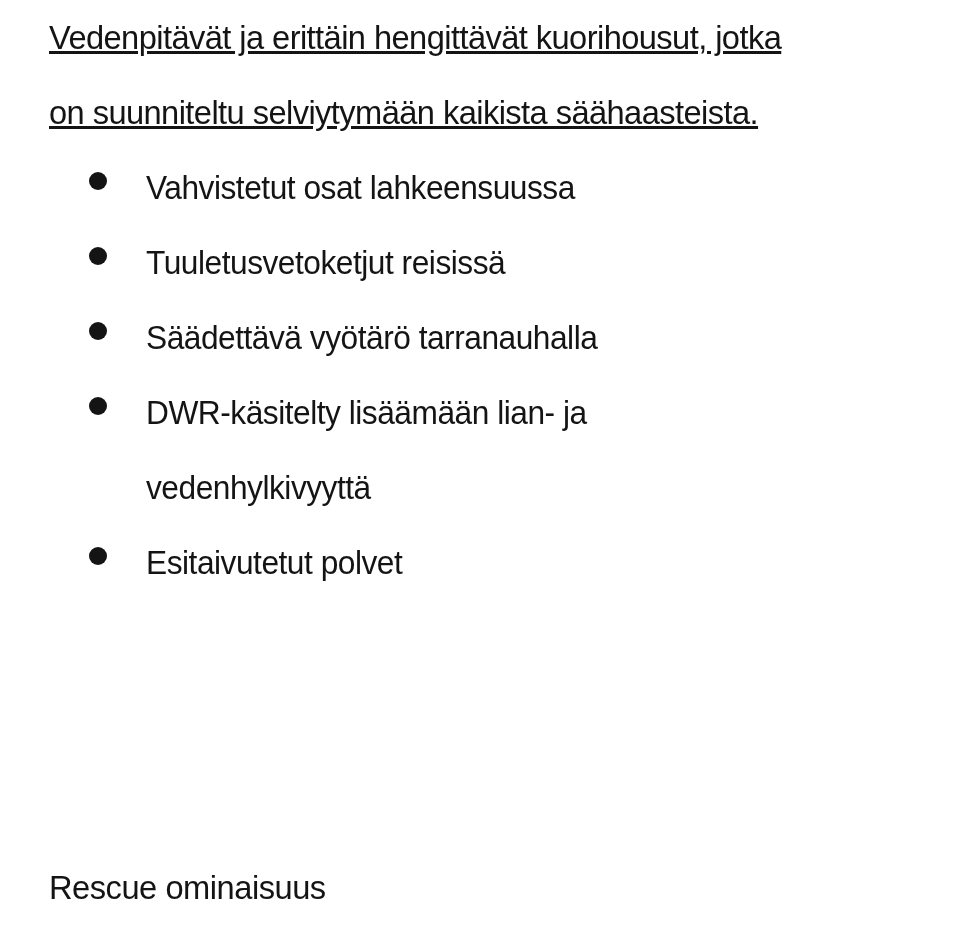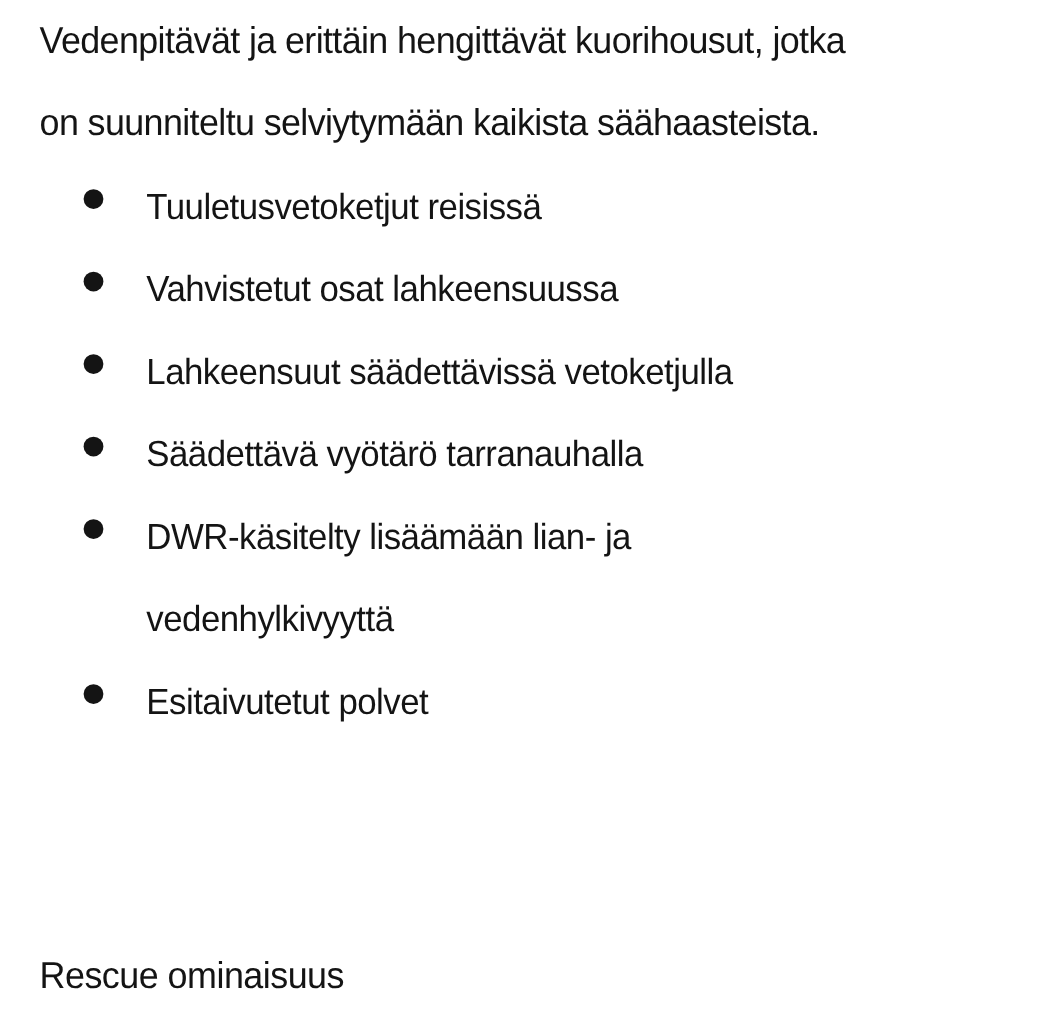--- a/index.html
+++ b/index.html
@@ -10,23 +10,24 @@
     body {
       width: 960px;
       height: 936px;
       overflow: hidden;
       color: #141414;
       font-family: "Liberation Sans", sans-serif;
       position: relative;
     }
     .content {
       position: absolute;
-      left: 36px;
+      left: 49px;
       top: 0;
       right: 24px;
+      text-decoration: underline;
     }
     .intro {
       font-size: 34px;
       line-height: 75px;
       margin: 0;
       padding-top: -2px;
       letter-spacing: -0.6px;
       font-weight: 400;
       transform: scaleX(0.96);
       transform-origin: left;
@@ -86,29 +87,25 @@
 
 <div class="content">
   <p class="intro">
     <span class="line">Vedenpitävät ja erittäin hengittävät kuorihousut, jotka</span>
     <span class="line">on suunniteltu selviytymään kaikista säähaasteista.</span>
   </p>
 
   <ul class="features">
     <li class="feature">
       <span class="bullet"></span>
-      <span class="text">Tuuletusvetoketjut reisissä</span>
-    </li>
-    <li class="feature">
-      <span class="bullet"></span>
       <span class="text">Vahvistetut osat lahkeensuussa</span>
     </li>
     <li class="feature">
       <span class="bullet"></span>
-      <span class="text">Lahkeensuut säädettävissä vetoketjulla</span>
+      <span class="text">Tuuletusvetoketjut reisissä</span>
     </li>
     <li class="feature">
       <span class="bullet"></span>
       <span class="text">Säädettävä vyötärö tarranauhalla</span>
     </li>
     <li class="feature">
       <span class="bullet"></span>
       <span class="text">DWR-käsitelty lisäämään lian- ja</span><br>
       <span class="text">vedenhylkivyyttä</span>
     </li>

